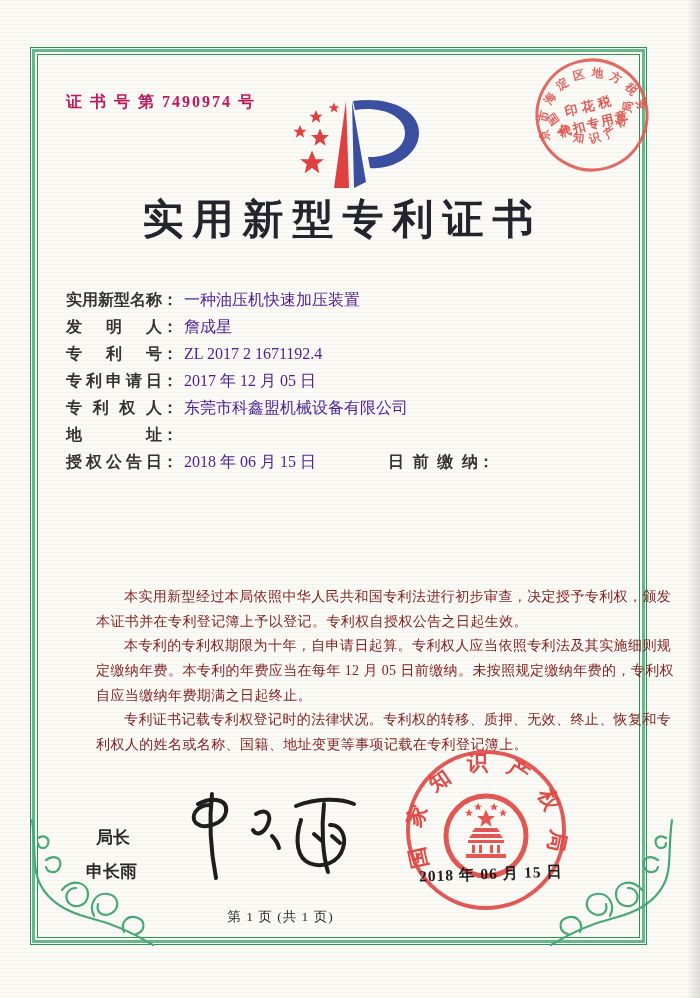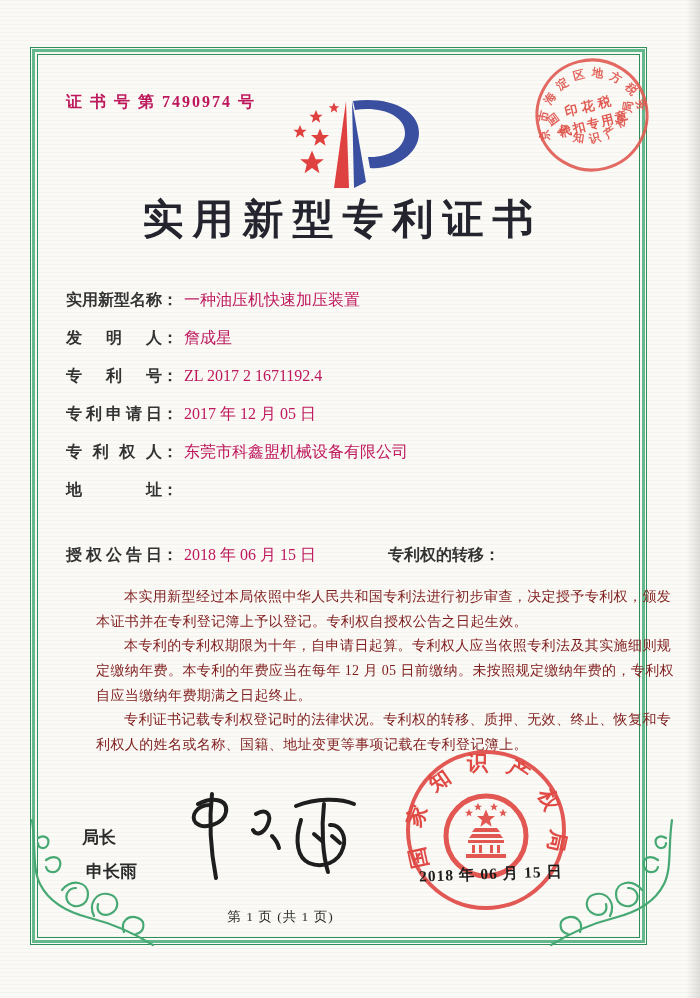--- a/index.html
+++ b/index.html
@@ -48,41 +48,41 @@
   }
   .logo{position:absolute;left:272px;top:96px;}
   .title{
     position:absolute;left:0;top:192px;width:685px;text-align:center;
     font-size:41px;font-weight:700;letter-spacing:9px;color:#23242d;
   }
 
   
   .fields{
     position:absolute;left:66px;top:287px;width:570px;
-    display:flex;flex-direction:column;gap:12px;
+    display:flex;flex-direction:column;gap:1px;
     font-size:16px;color:#2b2b2b;
   }
   .frow{display:flex;line-height:26px;}
   .flabel{font-weight:600;white-space:nowrap;color:#333;}
   .flabel-j{display:inline-block;min-width:96px;text-align:justify;text-align-last:justify;}
-  .fvalue{margin-left:6px;color:#be185d;}
+  .fvalue{margin-left:6px;color:#4c1d95;}
   .fvalue-addr{max-width:408px;line-height:25px;}
-  .pair{display:flex;margin-top:27px;}
+  .pair{display:flex;}
   .pair-right{margin-left:72px;}
   .pair-right .flabel-j{min-width:90px;}
 
   
   .body-text{
     position:absolute;left:60px;top:585px;width:582px;
     font-size:14px;line-height:1.76;letter-spacing:0.4px;color:#7f1d1d;margin-left:36px;
   }
   .body-text p{margin:0;text-indent:2em;}
 
   
-  .sign-title{position:absolute;left:82px;top:826px;font-size:17px;font-weight:600;color:#2b2b2b;}
+  .sign-title{position:absolute;left:96px;top:826px;font-size:17px;font-weight:600;color:#2b2b2b;}
   .sign-name{position:absolute;left:86px;top:860px;font-size:17px;font-weight:600;color:#2b2b2b;}
   .signature-svg{position:absolute;left:168px;top:790px;}
 
   
   .seal-official{position:absolute;left:400px;top:744px;}
   .seal-date{
     position:absolute;left:406px;top:864px;width:170px;text-align:center;
     font-size:15.5px;font-weight:600;color:#1d1d1d;transform:rotate(-2deg);
     letter-spacing:1px;
   }
@@ -164,21 +164,21 @@
     </div>
     <div class="frow">
       <span class="flabel"><span class="flabel-j">地址</span><span>：</span></span>
     </div>
     <div class="frow">
       <span class="pair">
         <span class="flabel"><span class="flabel-j">授权公告日</span><span>：</span></span>
         <span class="fvalue">2018 年 06 月 15 日</span>
       </span>
       <span class="pair pair-right">
-        <span class="flabel"><span class="flabel-j">专利权的转移</span><span>：</span></span>
+        <span class="flabel"><span class="flabel-j">日前缴纳</span><span>：</span></span>
       </span>
     </div>
   </div>
 
   <div class="body-text">
     <p>本实用新型经过本局依照中华人民共和国专利法进行初步审查，决定授予专利权，颁发本证书并在专利登记簿上予以登记。专利权自授权公告之日起生效。</p>
     <p>本专利的专利权期限为十年，自申请日起算。专利权人应当依照专利法及其实施细则规定缴纳年费。本专利的年费应当在每年 12 月 05 日前缴纳。未按照规定缴纳年费的，专利权自应当缴纳年费期满之日起终止。</p>
     <p>专利证书记载专利权登记时的法律状况。专利权的转移、质押、无效、终止、恢复和专利权人的姓名或名称、国籍、地址变更等事项记载在专利登记簿上。</p>
   </div>
 

